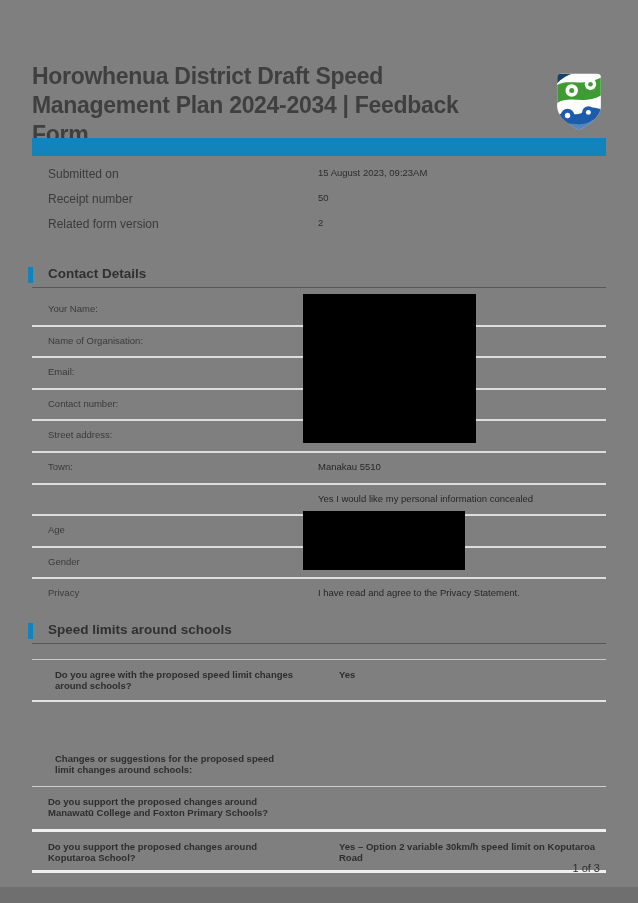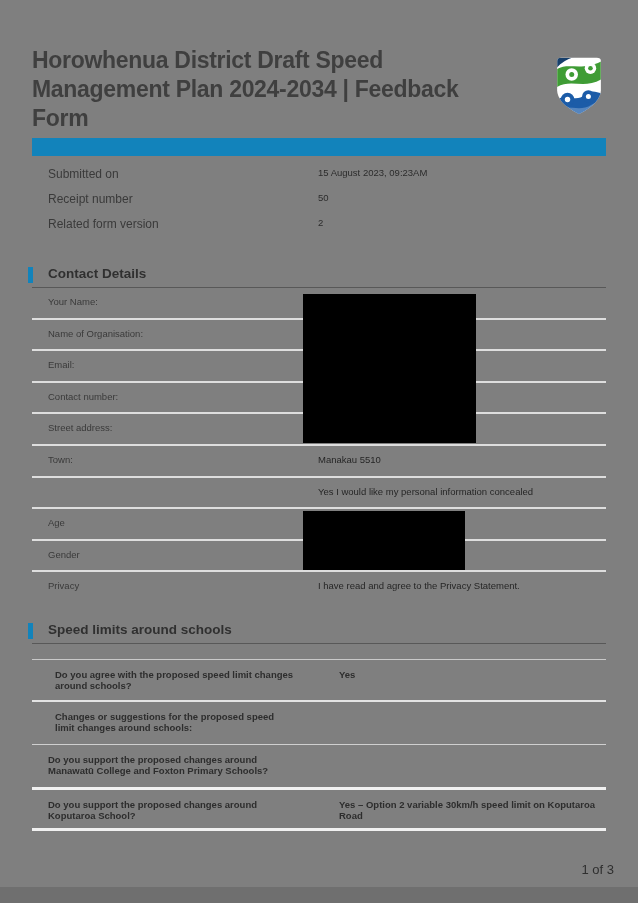--- a/index.html
+++ b/index.html
@@ -7,21 +7,21 @@
     width:638px;height:903px;
     background:#7f7f7f;
     font-family:"Liberation Sans", sans-serif;
     color:#333;
     position:relative;
     overflow:hidden;
   }
   .page{position:absolute;inset:0;}
 
   
-  .hdr{position:absolute;left:32px;top:46px;width:574px;}
+  .hdr{position:absolute;left:32px;top:62px;width:574px;}
   .title{
     width:430px;
     font-size:23px;line-height:29px;font-weight:700;
     color:#3f3f3f;letter-spacing:-0.3px;margin:0;
   }
   .logo{position:absolute;right:2px;top:10px;width:50px;height:62px;}
   .blue-bar{
     position:absolute;left:32px;top:138px;width:574px;height:18px;
     background:#1283bb;
   }
@@ -36,21 +36,21 @@
   .section-head{position:relative;height:20px;}
   .accent{
     position:absolute;left:-4px;top:1px;width:5px;height:16px;background:#1283bb;
   }
   .section-title{
     margin:0;padding-left:16px;font-size:13.5px;font-weight:700;color:#303030;
     border-bottom:1px solid #585858;padding-bottom:6px;
   }
 
   .contact{position:absolute;left:32px;top:266px;width:574px;}
-  .c-rows{margin-top:2px;}
+  .c-rows{margin-top:9px;}
   .c-row{
     display:grid;grid-template-columns:286px 1fr;
     height:29.6px;border-bottom:2px solid #dedede;
     box-sizing:content-box;align-items:start;padding-top:0;
   }
   .c-row.last{border-bottom:none;}
   .c-row .lbl{padding-left:16px;padding-top:8px;font-size:9.5px;color:#3a3a3a;}
   .c-row .val{padding-top:8px;font-size:9.5px;color:#262626;padding-right:10px;}
 
   .redaction{position:absolute;background:#000;}
@@ -60,27 +60,27 @@
   .schools{position:absolute;left:32px;top:622px;width:574px;}
   .q-rows{margin-top:17px;border-top:1px solid #c9c9c9;}
   .q-row{
     display:grid;grid-template-columns:286px 1fr;
     box-sizing:border-box;align-items:start;gap:21px;
   }
   .q-row .q{padding-left:16px;padding-top:9px;font-size:9.5px;font-weight:700;color:#2d2d2d;padding-right:24px;}
   .q-row.indent .q{padding-left:23px;}
   .q-row .a{padding-top:9px;font-size:9.5px;font-weight:700;color:#2d2d2d;padding-right:6px;}
   .q1{height:42px;border-bottom:2px solid #e3e3e3;}
-  .q2{height:43px;border-bottom:1px solid #cfcfcf;}
+  .q2{height:43px;border-bottom:1px solid #cfcfcf;margin-top:42px;}
   .q3{height:45px;border-bottom:3px solid #f0f0f0;}
   .q4{height:41px;border-bottom:3px solid #f0f0f0;}
 
   .footer{
-    position:absolute;right:24px;top:862px;
-    font-size:13px;color:#2f2f2f;
+    position:absolute;right:38px;top:862px;
+    font-size:11px;color:#2f2f2f;
   }
   .bottom-strip{
     position:absolute;left:0;bottom:0;width:100%;height:16px;background:#6f6f6f;
   }
 </style>
 </head>
 <body>
 
 <div class="page">
 

